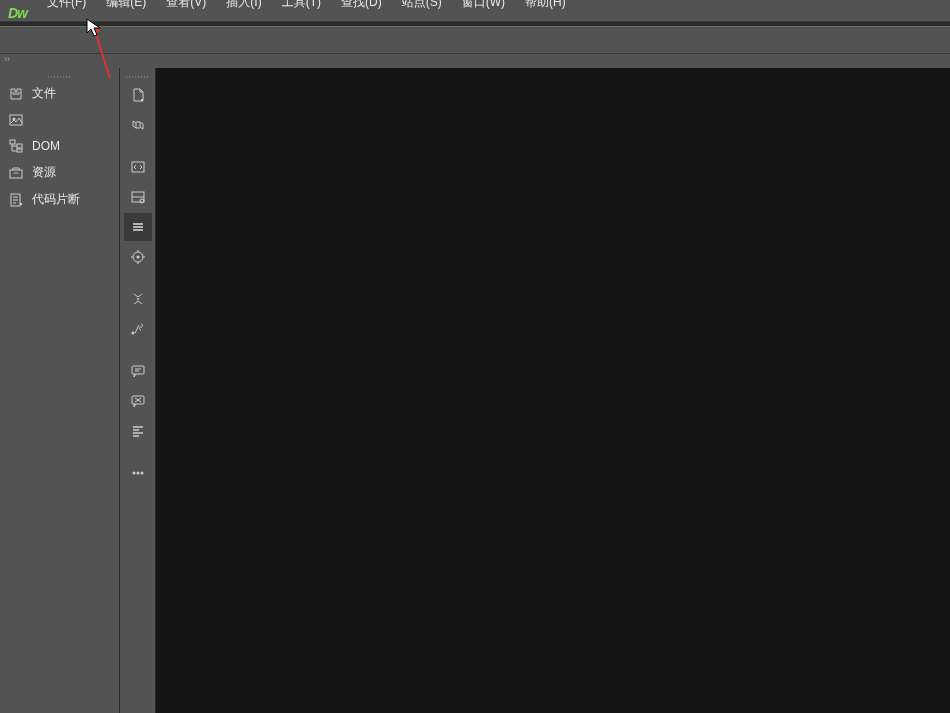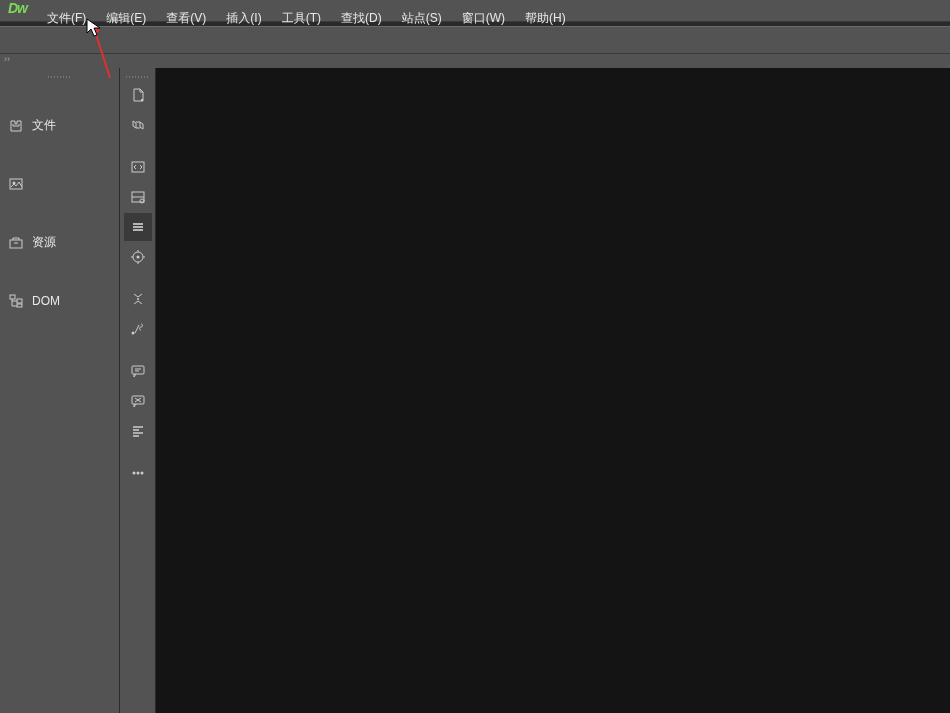--- a/index.html
+++ b/index.html
@@ -10,21 +10,21 @@
   font-family: "Microsoft YaHei", sans-serif;
   font-size: 12px;
   color: #d0d0d0;
   overflow: hidden;
   position: relative;
 }
 .menubar {
   height: 22px;
   background: #535353;
   display: flex;
-  align-items: flex-start;
+  align-items: flex-end;
   padding-left: 4px;
   border-bottom: 1px solid #3a3a3a;
 }
 .app-logo {
   color: #7dd957;
   font-weight: bold;
   font-size: 14px;
   font-style: italic;
   padding: 0 10px 0 4px;
   letter-spacing: -1px;
@@ -71,21 +71,20 @@
   height: 2px;
   background: repeating-linear-gradient(90deg,#777 0 1px,transparent 1px 3px);
 }
 .panel-item {
   display: flex;
   align-items: center;
   padding: 5px 8px;
   cursor: pointer;
   color: #e8e8e8;
   gap: 8px;
-  margin-top: 32px;
 }
 .panel-icon {
   width: 16px;
   height: 16px;
   display: flex;
   align-items: center;
   justify-content: center;
   color: #ccc;
 }
 .tool-column {
@@ -169,39 +168,48 @@
             <path d="M3 11l3-3 2 2 3-4 3 5" stroke="#ccc" fill="none"></path>
           </svg>
       </span>
     </div>
 
 
 
     <div class="panel-item">
       <span class="panel-icon">
         <svg width="16" height="16" viewBox="0 0 16 16">
-            <rect x="2" y="5" width="12" height="8" stroke="#ccc" fill="none"></rect>
-            <path d="M5 5v-2h6v2M6 8h4" stroke="#ccc" fill="none"></path>
-          </svg>
-      </span>
-      <span>资源</span>
-    </div>
-
-    <div class="panel-item">
-      <span class="panel-icon">
-        <svg width="16" height="16" viewBox="0 0 16 16">
             <rect x="2" y="2" width="5" height="4" stroke="#ccc" fill="none"></rect>
             <rect x="9" y="6" width="5" height="4" stroke="#ccc" fill="none"></rect>
             <rect x="9" y="11" width="5" height="3" stroke="#ccc" fill="none"></rect>
             <path d="M4 6v7h5M4 8h5" stroke="#ccc" fill="none"></path>
           </svg>
       </span>
       <span>DOM</span>
     </div>
 
+    <div class="panel-item">
+      <span class="panel-icon">
+        <svg width="16" height="16" viewBox="0 0 16 16">
+            <rect x="2" y="5" width="12" height="8" stroke="#ccc" fill="none"></rect>
+            <path d="M5 5v-2h6v2M6 8h4" stroke="#ccc" fill="none"></path>
+          </svg>
+      </span>
+      <span>资源</span>
+    </div>
+
+    <div class="panel-item">
+      <span class="panel-icon">
+        <svg width="16" height="16" viewBox="0 0 16 16">
+            <rect x="3" y="2" width="9" height="12" stroke="#ccc" fill="none"></rect>
+            <path d="M5 5h5M5 8h5M5 11h3M12 11l2 2M14 11l-2 2" stroke="#ccc" fill="none"></path>
+          </svg>
+      </span>
+      <span>代码片断</span>
+    </div>
   </div>
 
   <div class="tool-column">
     <div class="grip"></div>
 
     <div class="tool-btn">
       <svg width="16" height="16" viewBox="0 0 16 16">
           <path d="M4 2h6l3 3v9H4z" stroke="#ccc" fill="none"></path>
           <path d="M10 2v3h3" stroke="#ccc" fill="none"></path>
           <path d="M11 12l2 2M13 12l-2 2" stroke="#ccc" fill="none"></path>

